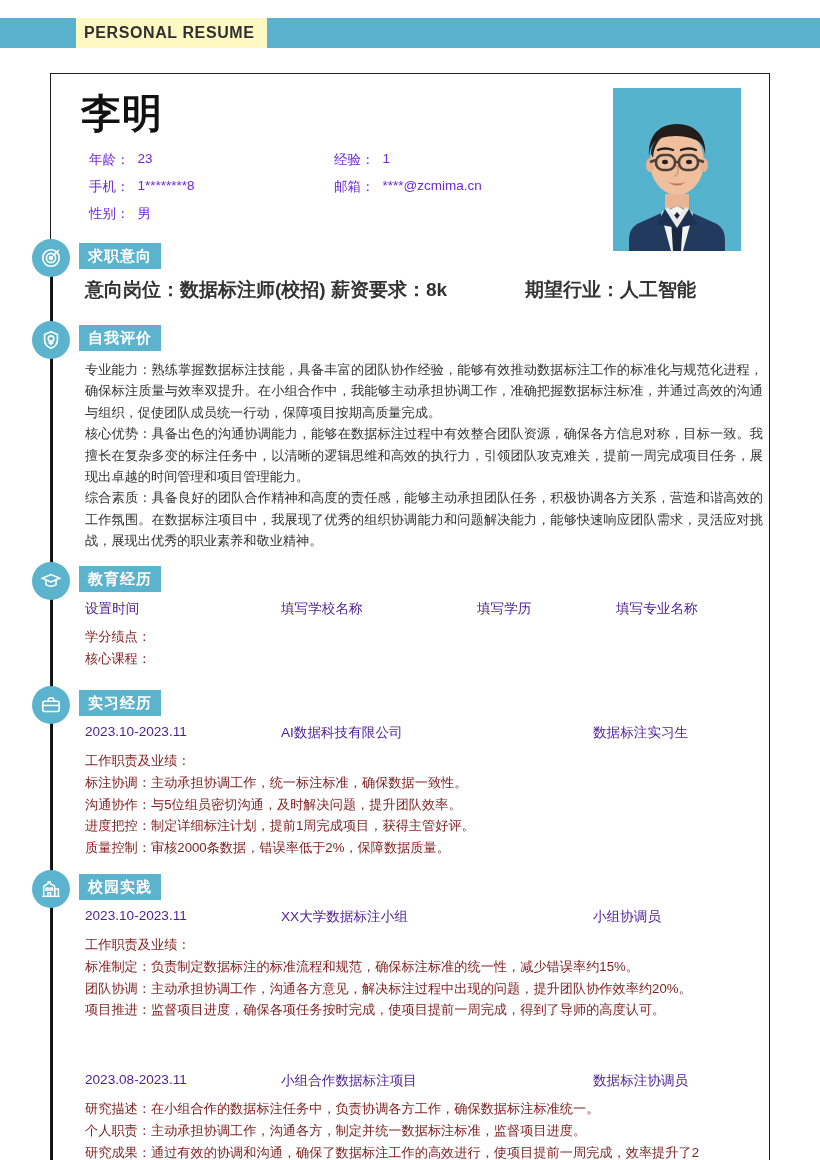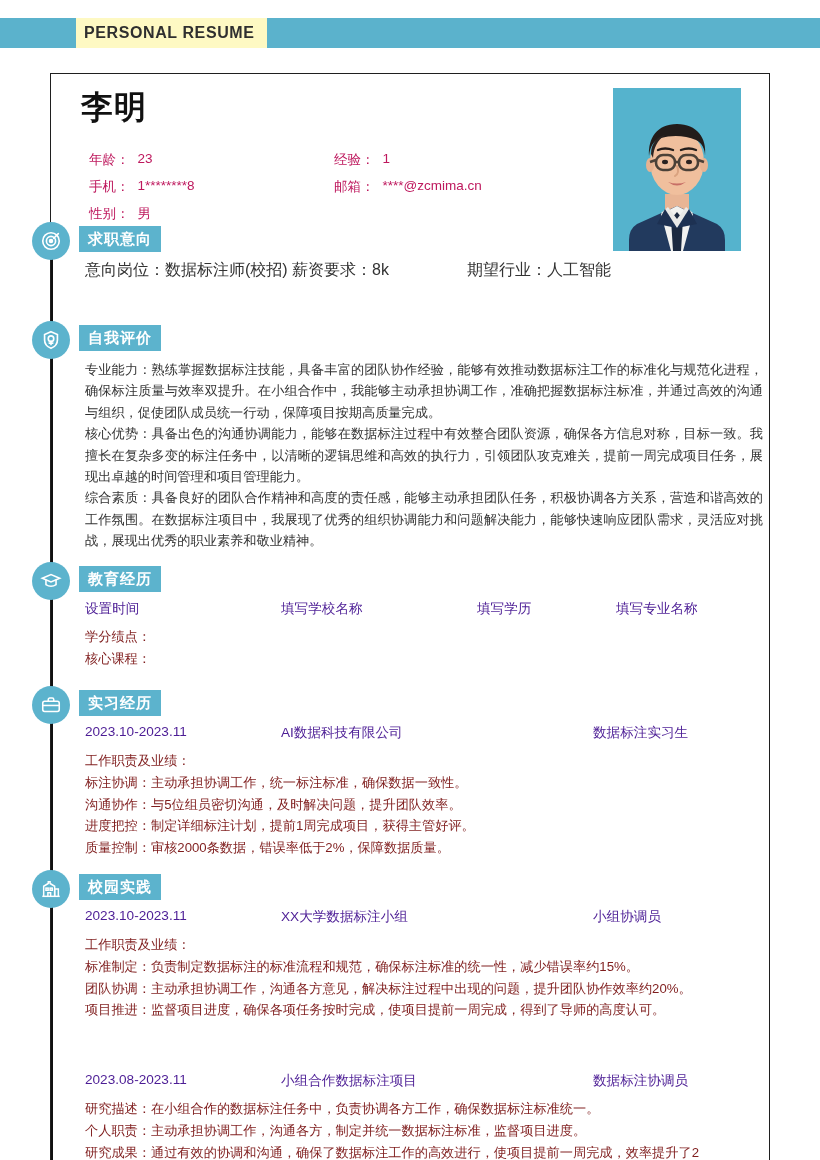--- a/index.html
+++ b/index.html
@@ -58,21 +58,21 @@
     border: 1.5px solid #1f1f1f;
     border-bottom: none;
     box-sizing: border-box;
     background: #fff;
   }
 
   .name {
     position: absolute;
     left: 30px;
     top: 12px;
-    font-size: 32px;
+    font-size: 40px;
     font-weight: bold;
     color: #111;
     letter-spacing: 1px;
   }
 
   .photo {
     position: absolute;
     right: 28px;
     top: 14px;
     width: 128px;
@@ -86,21 +86,21 @@
     position: absolute;
     left: 38px;
     top: 72px;
     width: 520px;
   }
   .info-row {
     display: flex;
     height: 27px;
     align-items: center;
     font-size: 13.5px;
-    color: #be185d;
+    color: #6d28d9;
   }
   .info-cell {
     display: flex;
     width: 245px;
   }
   .info-key { white-space: nowrap; }
   .info-val { margin-left: 8px; white-space: nowrap; }
 
   
   .timeline {
@@ -154,21 +154,21 @@
   }
   .sec-body.indent { left: 85px; width: 678px; }
 
   .para {
     line-height: 1.62;
     text-align: justify;
     margin: 0;
   }
 
   
-  .intent-row { display: flex; font-size: 16px; }
+  .intent-row { display: flex; font-size: 19px; font-weight: bold; }
   .intent-a { white-space: nowrap; }
   .intent-b { margin-left: 78px; white-space: nowrap; }
 
   
   .colrow {
     position: relative;
     height: 26px;
     font-size: 13.6px;
     font-weight: normal;
     color: #4c1d95;
@@ -265,21 +265,21 @@
         <span class="info-key">性别：</span>
         <span class="info-val">男</span>
       </div>
       <div class="info-cell"></div>
     </div>
   </div>
 </div>
 
 <div class="timeline"></div>
 
-<div class="section" style="top:226px">
+<div class="section" style="top:243px">
   <div class="sec-head">
     <div class="sec-icon">
       <svg width="22" height="22" viewBox="0 0 24 24" fill="none" stroke="#ffffff" stroke-width="1.8">
         <circle cx="12" cy="12" r="9"></circle>
           <circle cx="12" cy="12" r="5"></circle>
           <circle cx="12" cy="12" r="1.6" fill="#fff"></circle>
         <path d="M15 9 L20 4" stroke-linecap="round"></path>
       </svg>
     </div>
     <div class="sec-title">求职意向</div>

